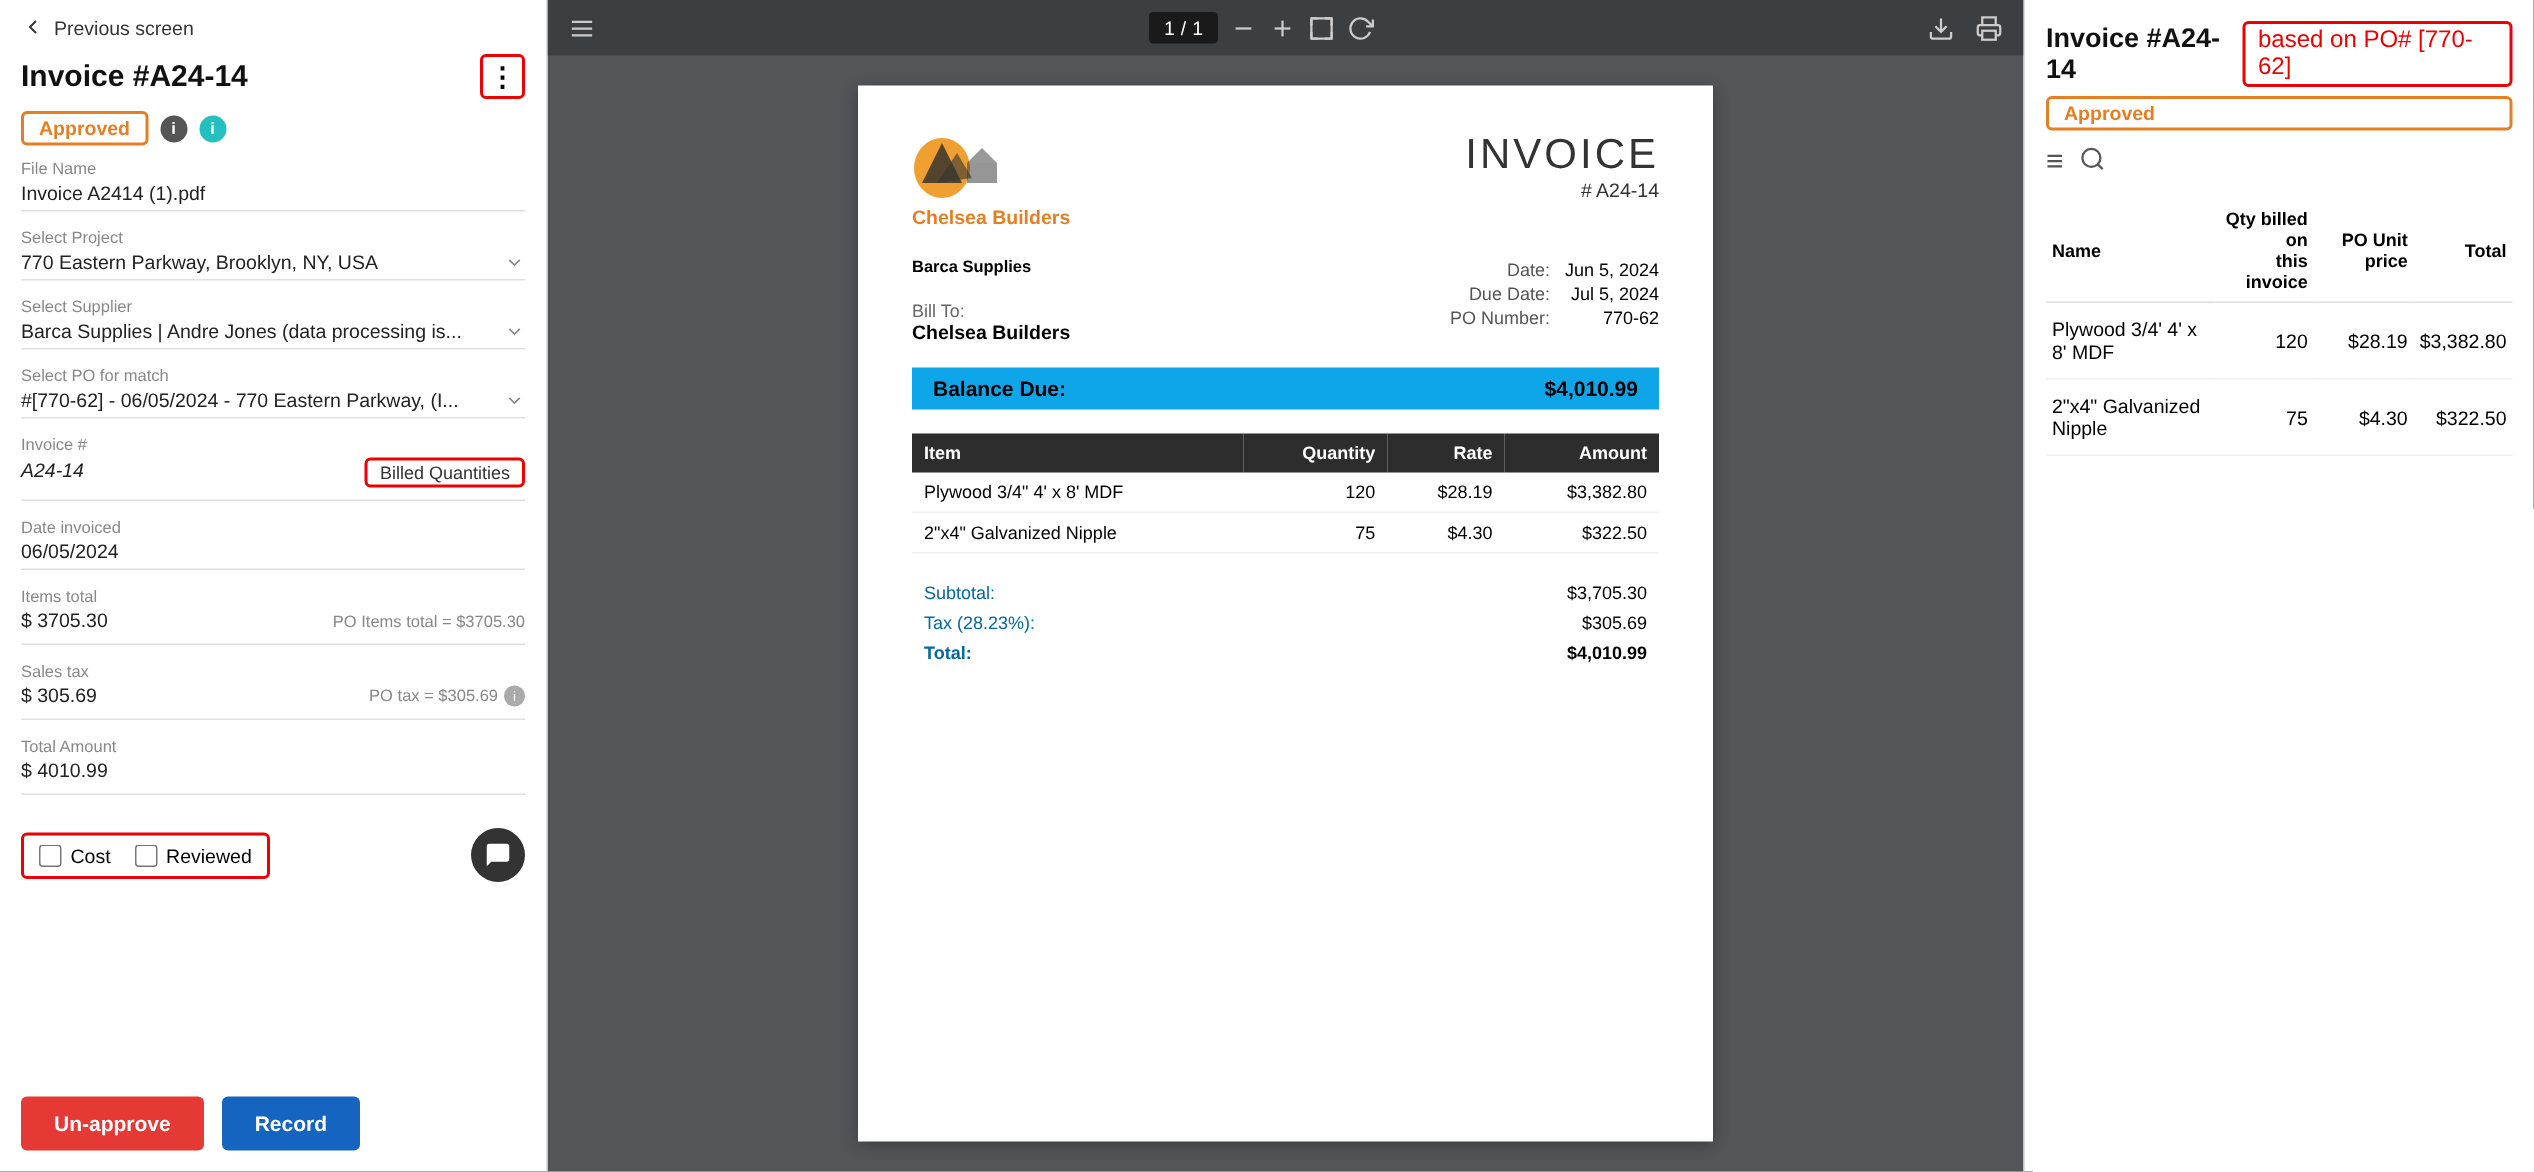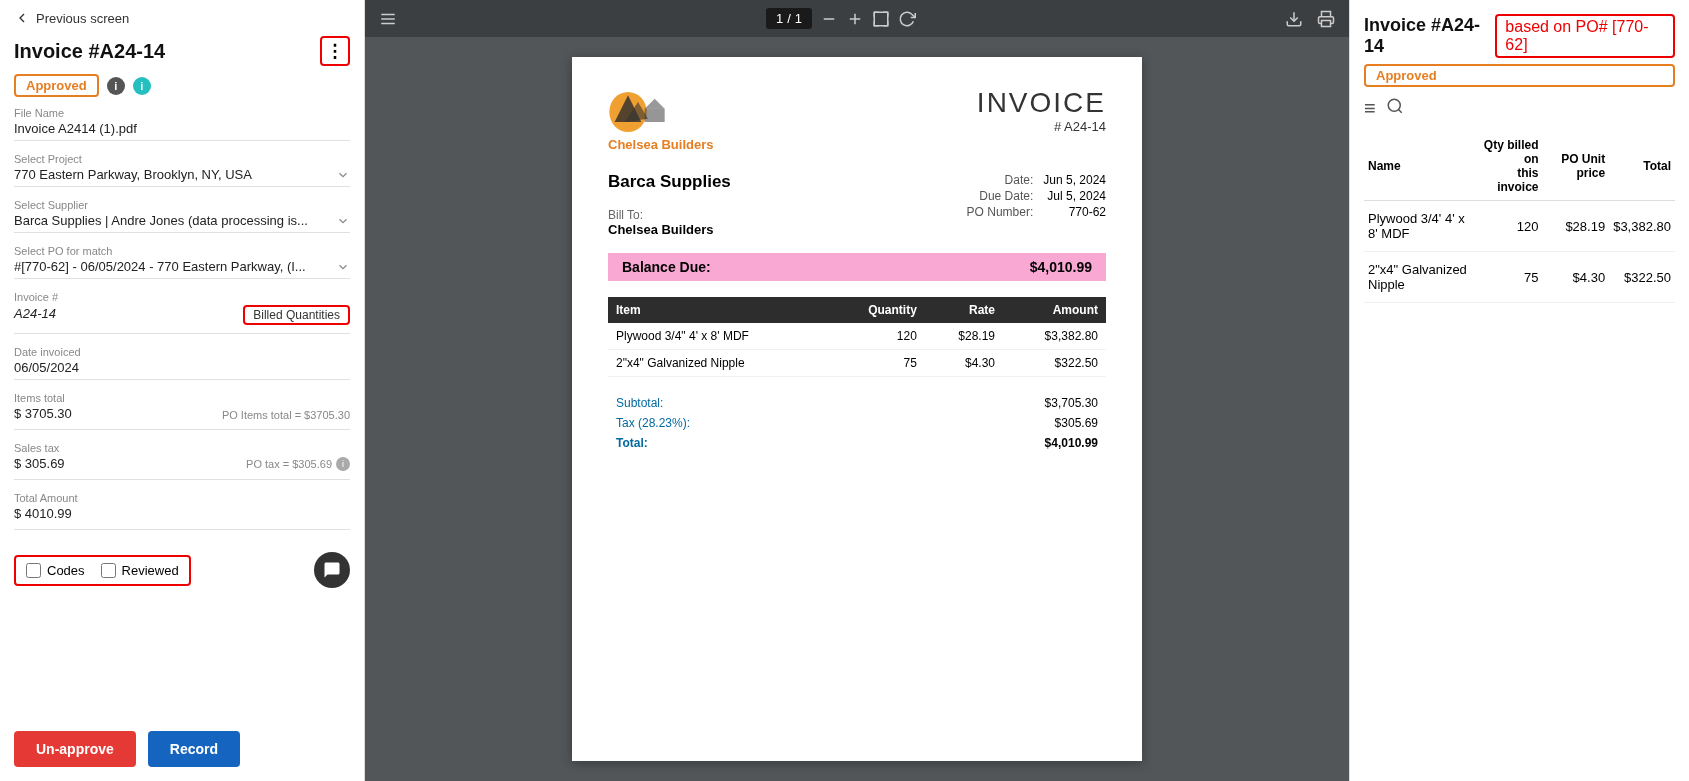--- a/index.html
+++ b/index.html
@@ -161,21 +161,21 @@
     .invoice-meta {
       display: flex; justify-content: space-between; margin-bottom: 16px;
     }
     .invoice-from { font-size: 13px; }
     .invoice-from .bill-to-label { font-size: 12px; color: #666; }
     .invoice-dates { font-size: 12px; text-align: right; }
     .invoice-dates table { border-collapse: collapse; }
     .invoice-dates td { padding: 1px 0 1px 10px; }
     .invoice-dates td:first-child { color: #555; }
     .balance-due-box {
-      background: #f9a8d4; padding: 6px 14px; display: flex; justify-content: space-between; align-items: center; font-weight: bold; font-size: 14px; margin-bottom: 16px;
+      background: #0ea5e9; padding: 6px 14px; display: flex; justify-content: space-between; align-items: center; font-weight: bold; font-size: 14px; margin-bottom: 16px;
     }
     .items-table { width: 100%; border-collapse: collapse; margin-bottom: 10px; }
     .items-table thead th {
       background: #2d2d2d; color: #fff; padding: 6px 8px; text-align: left; font-size: 12px;
     }
     .items-table thead th:not(:first-child) { text-align: right; }
     .items-table tbody td { padding: 6px 8px; font-size: 12px; border-bottom: 1px solid #f0f0f0; }
     .items-table tbody td:not(:first-child) { text-align: right; }
     .totals-table { width: 100%; border-collapse: collapse; margin-top: 16px; }
     .totals-table td { padding: 3px 8px; font-size: 12px; }
@@ -319,21 +319,21 @@
       <div class="form-label">Total Amount</div>
       <div class="total-value">$ 4010.99</div>
       <hr class="divider">
     </div>
   </div>
 
   <div style="padding: 0 14px; display: flex; align-items: center; justify-content: space-between;">
     <div class="checkbox-border">
       <label class="checkbox-item">
         <input type="checkbox" style="">
-        <span>Codes</span>
+        <span>Cost</span>
       </label>
       <label class="checkbox-item">
         <input type="checkbox" style="">
         <span>Reviewed</span>
       </label>
     </div>
     <div class="chat-btn">
       <svg width="18" height="18" viewBox="0 0 24 24" fill="white">
         <path d="M20 2H4c-1.1 0-2 .9-2 2v18l4-4h14c1.1 0 2-.9 2-2V4c0-1.1-.9-2-2-2z"></path>
       </svg>
@@ -425,21 +425,21 @@
           <span class="company-name-orange">Chelsea Builders</span>
         </div>
         <div class="invoice-title-right">
           <div class="invoice-big">INVOICE</div>
           <div class="invoice-number"># A24-14</div>
         </div>
       </div>
 
       <div class="invoice-meta">
         <div class="invoice-from">
-          <div style="font-weight:bold;font-size:17px;">Barca Supplies</div>
+          <div style="font-weight:bold;font-size:11px;">Barca Supplies</div>
           <div style="margin-top:16px;">
             <div class="bill-to-label">Bill To:</div>
             <div style="font-weight:bold;">Chelsea Builders</div>
           </div>
         </div>
         <div class="invoice-dates">
           <table>
             <tbody>
                 <tr>
               <td>Date:</td>

